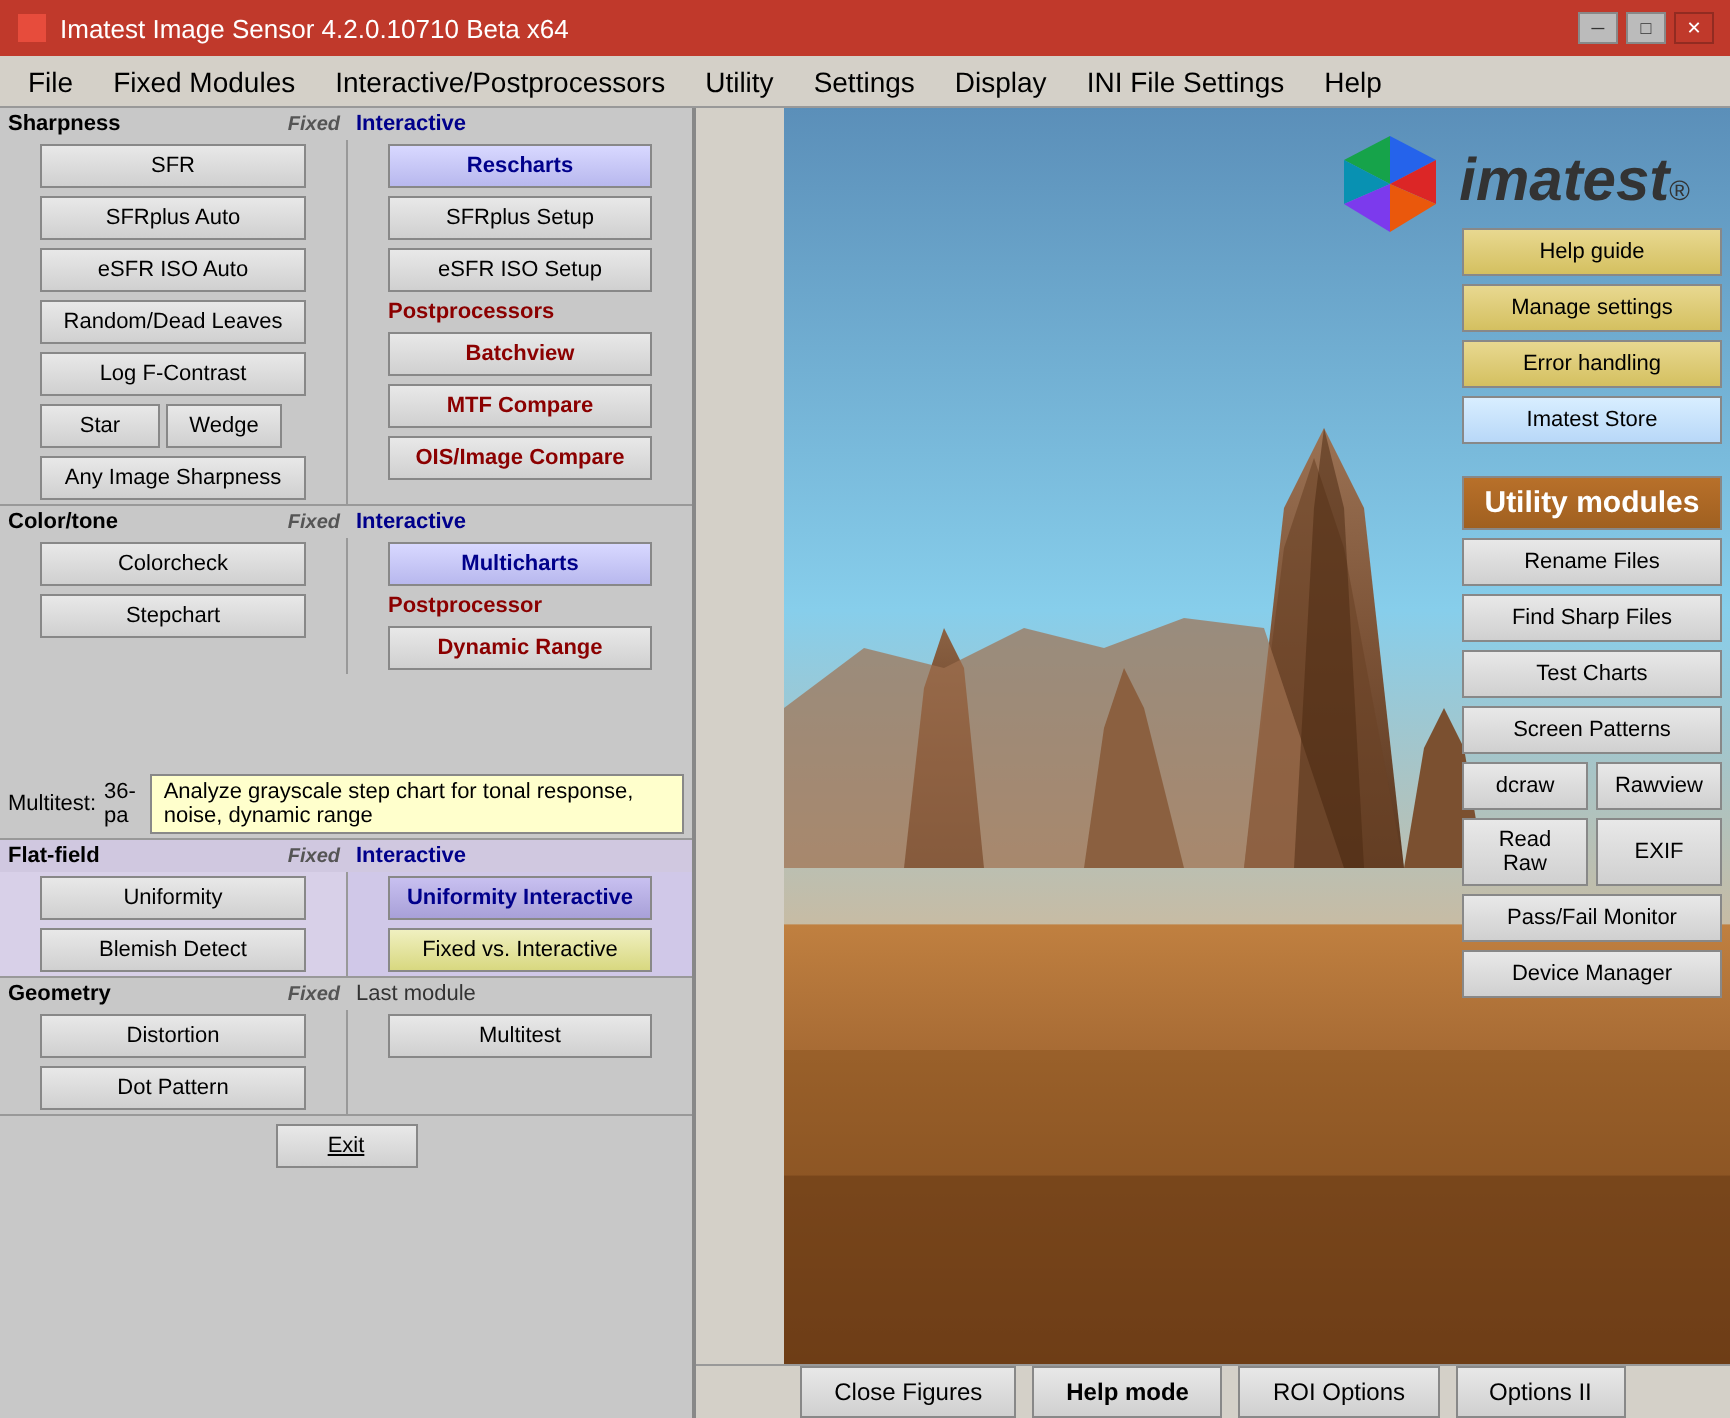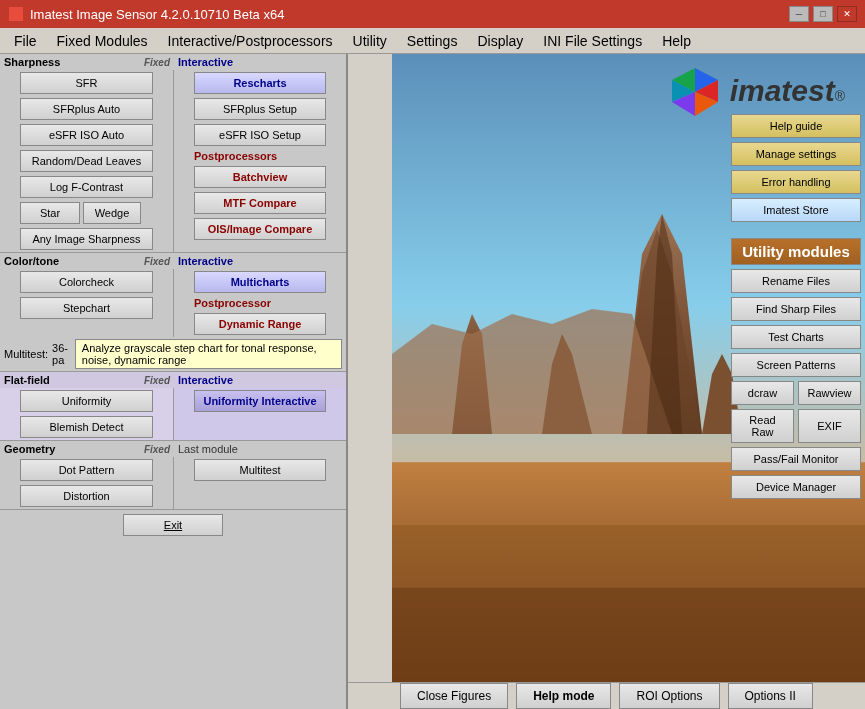--- a/index.html
+++ b/index.html
@@ -147,20 +147,21 @@
     .btn-postprocessor {
       color: #8b0000;
       font-weight: bold;
     }
     
     .tooltip-row {
       display: flex;
       align-items: center;
       padding: 2px 4px;
       font-size: 11px;
+      margin-top: 48px;
     }
     .tooltip-text {
       background: #ffffcc;
       border: 1px solid #888;
       padding: 2px 6px;
       font-size: 11px;
       color: #000;
     }
     
     #right-panel {
@@ -430,55 +431,58 @@
             <button class="btn btn-full">Uniformity</button>
           </div>
           <div class="btn-row">
             <button class="btn btn-full">Blemish Detect</button>
           </div>
         </div>
         <div style="width:173px; background:#d0c8e8;">
           <div class="btn-row">
             <button class="btn btn-interactive btn-full" style="background:linear-gradient(to bottom,#c8c0f0,#a8a0d8);color:#00008b;">Uniformity Interactive</button>
           </div>
+          <div class="btn-row">
+            <button class="btn btn-full" style="background:linear-gradient(to bottom,#f0f0c0,#d8d880);">Fixed vs. Interactive</button>
+          </div>
         </div>
       </div>
     </div>
 
     <div class="section geometry-section">
       <div class="section-header">
         <div class="section-left">
           <div class="section-label">
             <span>Geometry</span>
             <span class="fixed-label">Fixed</span>
           </div>
         </div>
         <div class="section-right">
           <div class="last-module-label">Last module</div>
         </div>
       </div>
       <div style="display:flex;">
         <div style="width:175px; border-right:1px solid #999;">
           <div class="btn-row">
+            <button class="btn btn-full">Distortion</button>
+          </div>
+          <div class="btn-row">
             <button class="btn btn-full">Dot Pattern</button>
           </div>
-          <div class="btn-row">
-            <button class="btn btn-full">Distortion</button>
-          </div>
         </div>
         <div style="width:173px;">
           <div class="btn-row">
             <button class="btn btn-full">Multitest</button>
           </div>
         </div>
       </div>
     </div>
 
     <div style="padding:4px; display:flex; justify-content:center; background:#c8c8c8;">
-      <button class="btn" style="width:100px;text-decoration:underline;">Exit</button>
+      <button class="btn" style="width:71px;text-decoration:underline;">Exit</button>
     </div>
 
   </div>
 
   <div id="right-panel">
     <div id="image-area">
 
       <div id="desert-bg">
 
         <svg width="100%" height="100%" style="position:absolute;top:0;left:0;" xmlns="http://www.w3.org/2000/svg">

